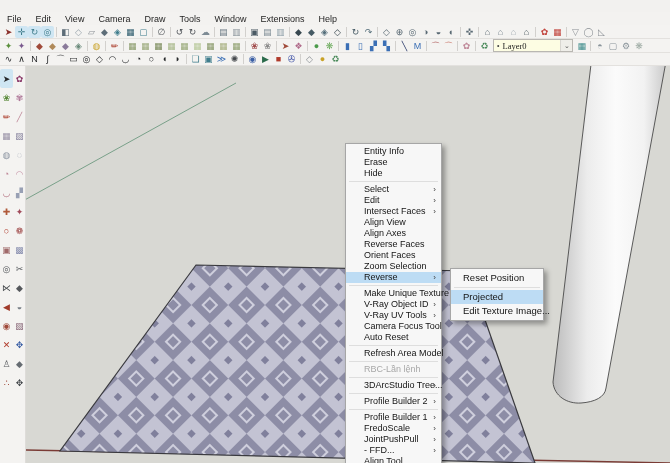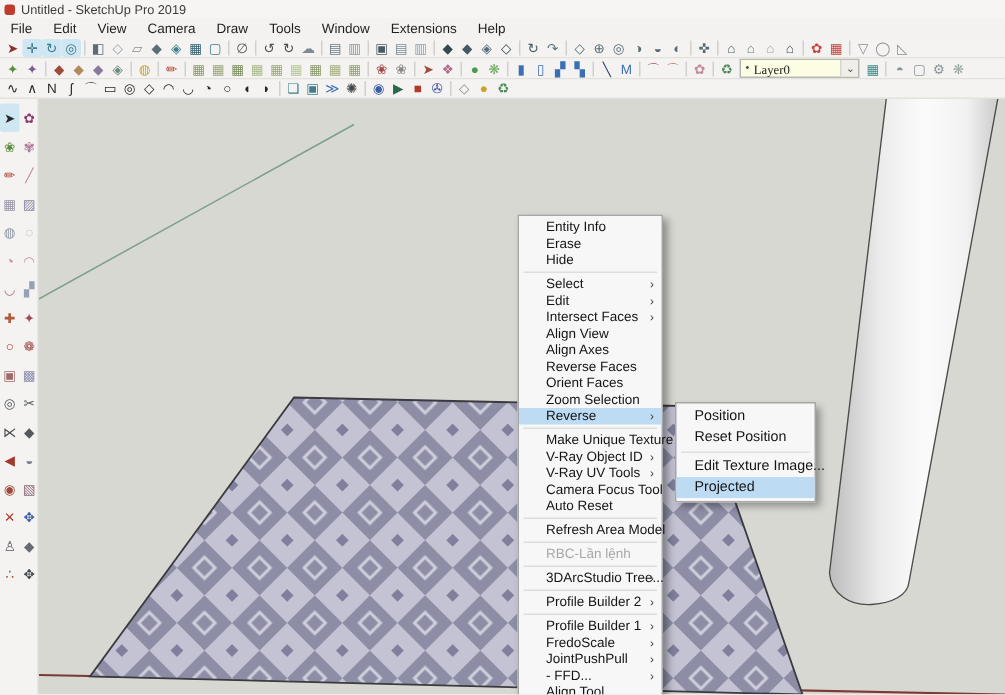--- a/index.html
+++ b/index.html
@@ -60,24 +60,20 @@
          padding:2px 0;box-sizing:border-box;z-index:6;}
   .smi{position:relative;height:14px;line-height:14px;font-size:9.5px;color:#141414;
        padding-left:12px;white-space:nowrap;cursor:default;}
   .smi.hl{background:#bddcf4;}
 </style>
 </head>
 <body>
 
 <div id="app">
 
-  <div class="titlebar">
-    <span class="logo"></span>
-    <span class="title">Untitled - SketchUp Pro 2019</span>
-  </div>
 
   <div class="menubar">
     <span>File</span>
     <span>Edit</span>
     <span>View</span>
     <span>Camera</span>
     <span>Draw</span>
     <span>Tools</span>
     <span>Window</span>
     <span>Extensions</span>
@@ -335,20 +331,19 @@
     <div class="msep"></div>
     <div class="mi"><span>Profile Builder 1</span><span class="ar">›</span></div>
     <div class="mi"><span>FredoScale</span><span class="ar">›</span></div>
     <div class="mi"><span>JointPushPull</span><span class="ar">›</span></div>
     <div class="mi"><span>- FFD...</span><span class="ar">›</span></div>
     <div class="mi"><span>Align Tool</span></div>
 
   </div>
 
   <div class="smenu">
-    <div class="smi"><span>Position</span></div>
     <div class="smi"><span>Reset Position</span></div>
     <div class="msep"></div>
+    <div class="smi hl"><span>Projected</span></div>
     <div class="smi"><span>Edit Texture Image...</span></div>
-    <div class="smi hl"><span>Projected</span></div>
   </div>
 
 </div>
 
 </body></html>

